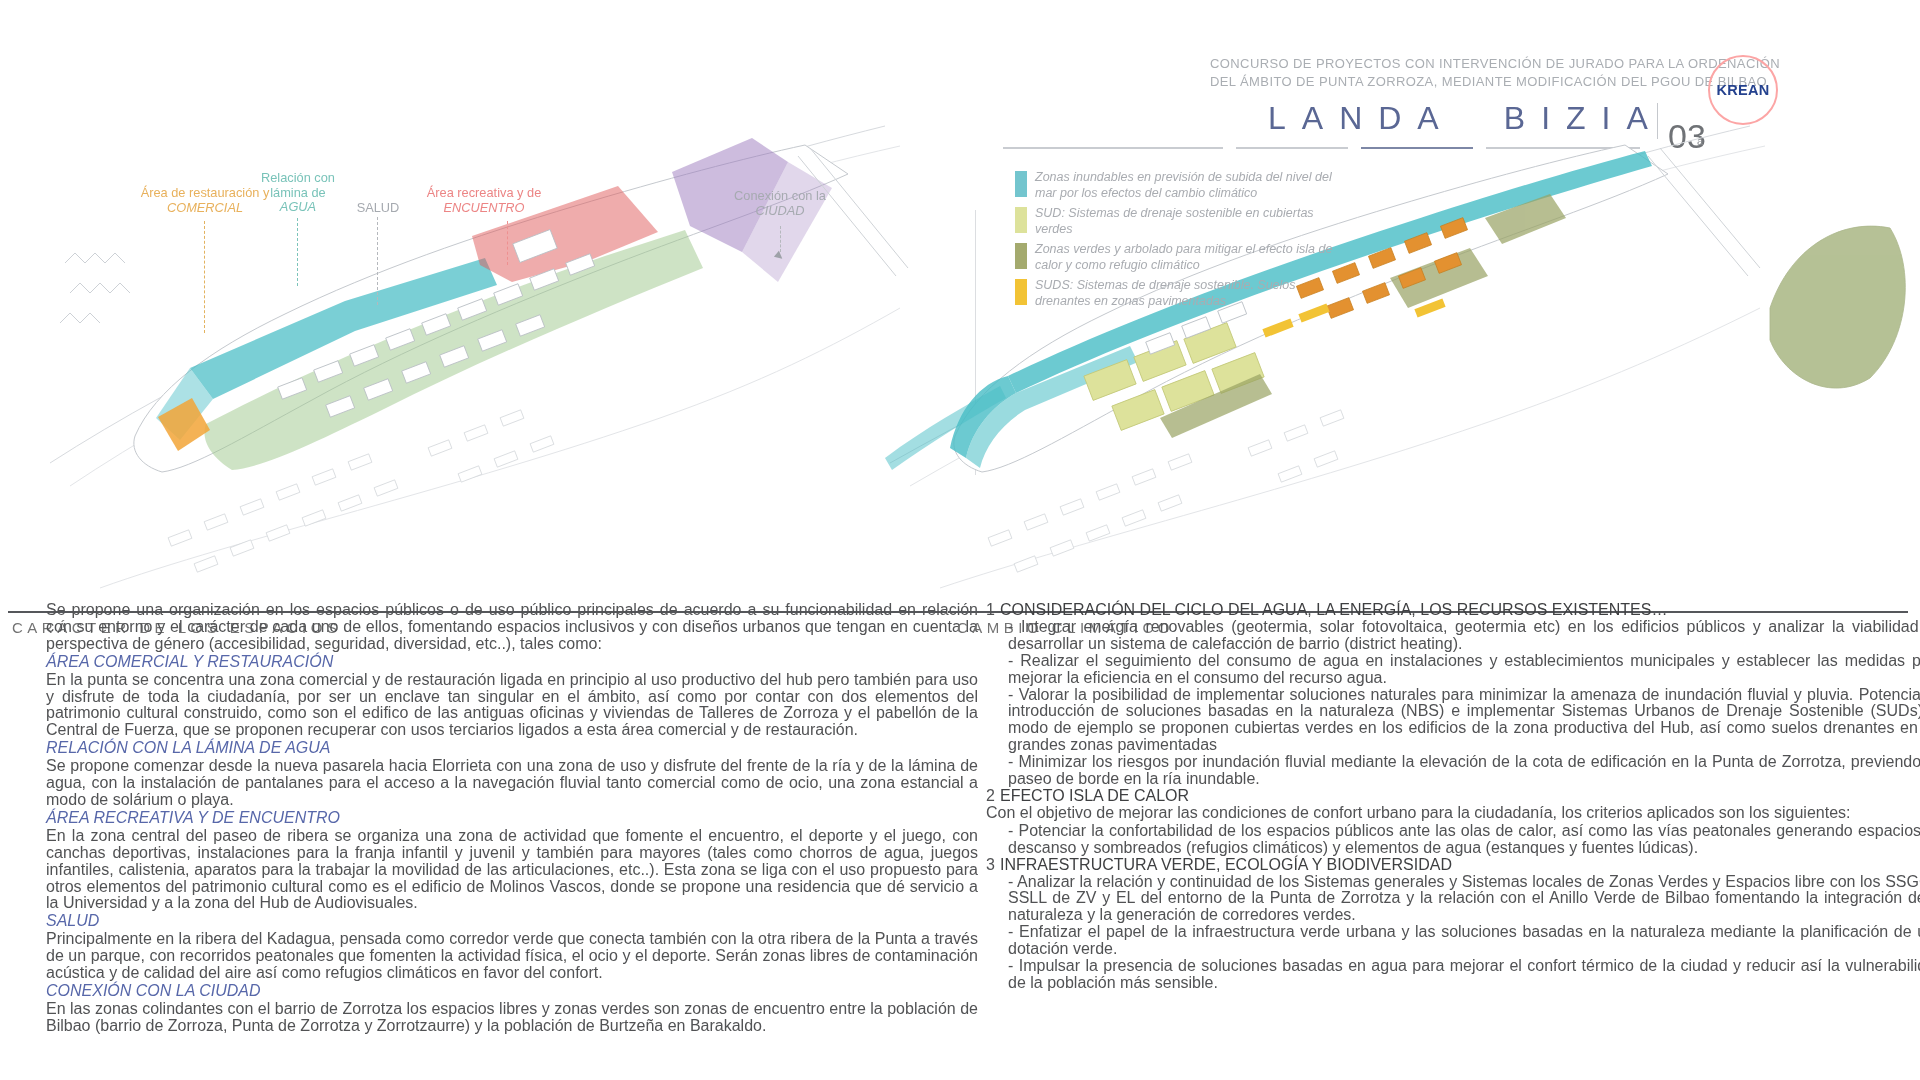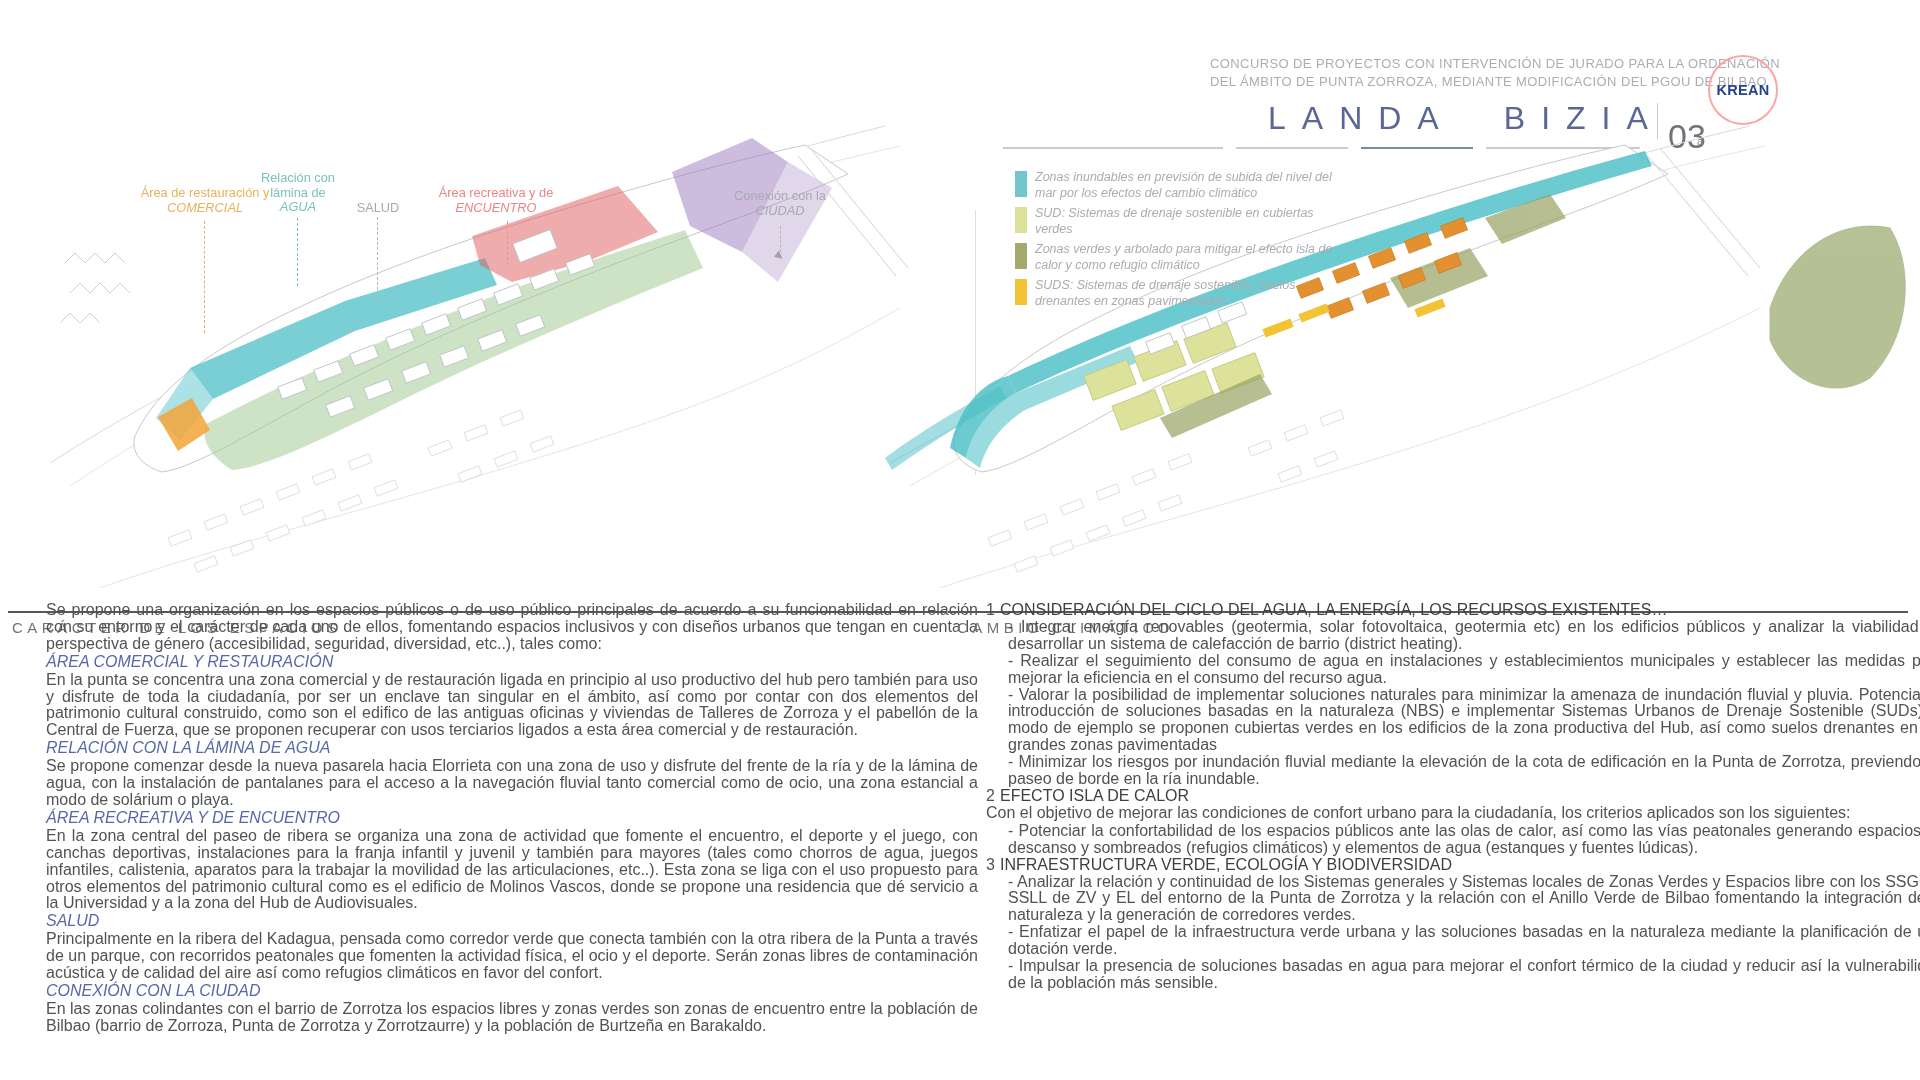--- a/index.html
+++ b/index.html
@@ -137,21 +137,21 @@
     <div class="cat">COMERCIAL</div>
   </div>
   <div class="map-label" style="left: 245px; top: 171px; width: 106px; color: rgb(121, 195, 185);">
     <div>Relación con</div>
     <div>lámina de</div>
     <div class="cat">AGUA</div>
   </div>
   <div class="map-label cat" style="left: 336px; top: 201px; width: 84px; color: rgb(166, 170, 176);">
     <div>SALUD</div>
   </div>
-  <div class="map-label" style="left: 412px; top: 186px; width: 168px; color: rgb(236, 133, 133);">
+  <div class="map-label" style="left: 400px; top: 186px; width: 168px; color: rgb(236, 133, 133);">
     <div>Área recreativa y de</div>
     <div class="cat">ENCUENTRO</div>
   </div>
   <div class="map-label" style="left: 708px; top: 189px; width: 144px; color: rgb(166, 170, 176);">
     <div>Conexión con la</div>
     <div class="cat">CIUDAD</div>
   </div>
   <div class="connector conn-comercial"></div>
   <div class="connector conn-agua"></div>
   <div class="connector conn-salud"></div>

